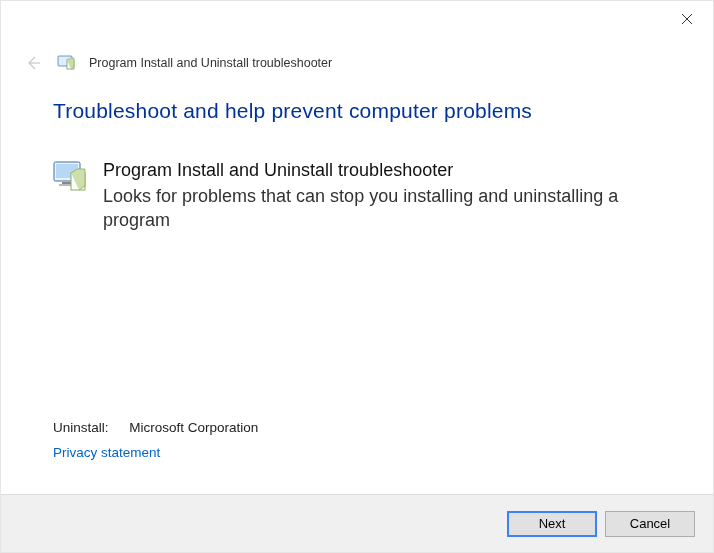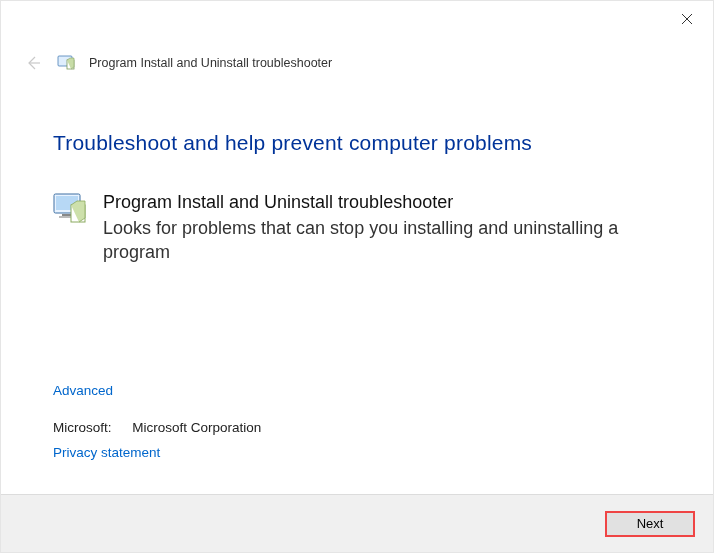--- a/index.html
+++ b/index.html
@@ -47,21 +47,20 @@
     }
     .content {
       padding: 8px 52px 0 52px;
     }
     .heading {
       color: #003399;
       font-size: 21px;
       font-weight: 400;
       margin-bottom: 36px;
       letter-spacing: 0.2px;
-      margin-top: 32px;
     }
     .item-row {
       display: flex;
       gap: 14px;
       align-items: flex-start;
     }
     .item-icon {
       width: 36px; height: 36px;
       flex-shrink: 0;
     }
@@ -111,21 +110,21 @@
       min-width: 90px;
       height: 26px;
       font-size: 13px;
       font-family: inherit;
       background: #e1e1e1;
       border: 1px solid #adadad;
       cursor: pointer;
       padding: 0 16px;
     }
     .btn.primary {
-      border: 2px solid #ef4444;
+      border: 2px solid #3b82f6;
       background: #e1e1e1;
     }
     .app-icon-svg {
       width: 100%; height: 100%;
     }
   </style>
 </head>
 <body>
 
 <div class="titlebar">
@@ -171,23 +170,23 @@
       </svg>
     </div>
     <div class="item-text">
       <div class="item-title">Program Install and Uninstall troubleshooter</div>
       <div class="item-desc">Looks for problems that can stop you installing and uninstalling a program</div>
     </div>
   </div>
 </div>
 
 <div class="bottom-links">
-  <span class="link adv">Advanced</span>
   <div class="publisher-row">
-    <span class="publisher-label">Microsoft:</span>
+    <span class="publisher-label">Uninstall:</span>
     <span class="publisher-name">Microsoft Corporation</span>
   </div>
   <span class="link">Privacy statement</span>
 </div>
 
 <div class="footer">
   <button class="btn primary">Next</button>
+  <button class="btn">Cancel</button>
 </div>
 
 </body></html>

